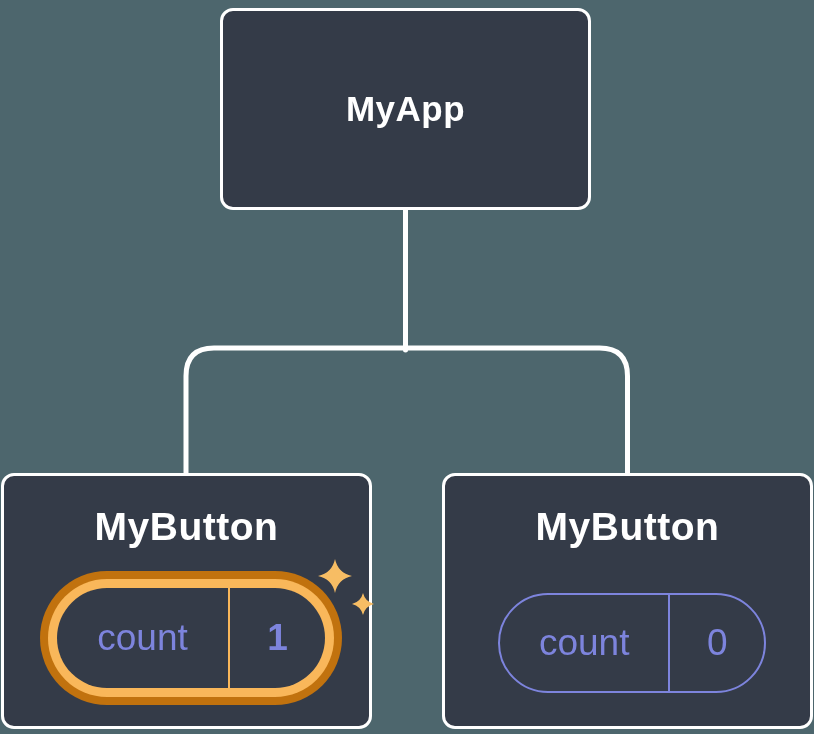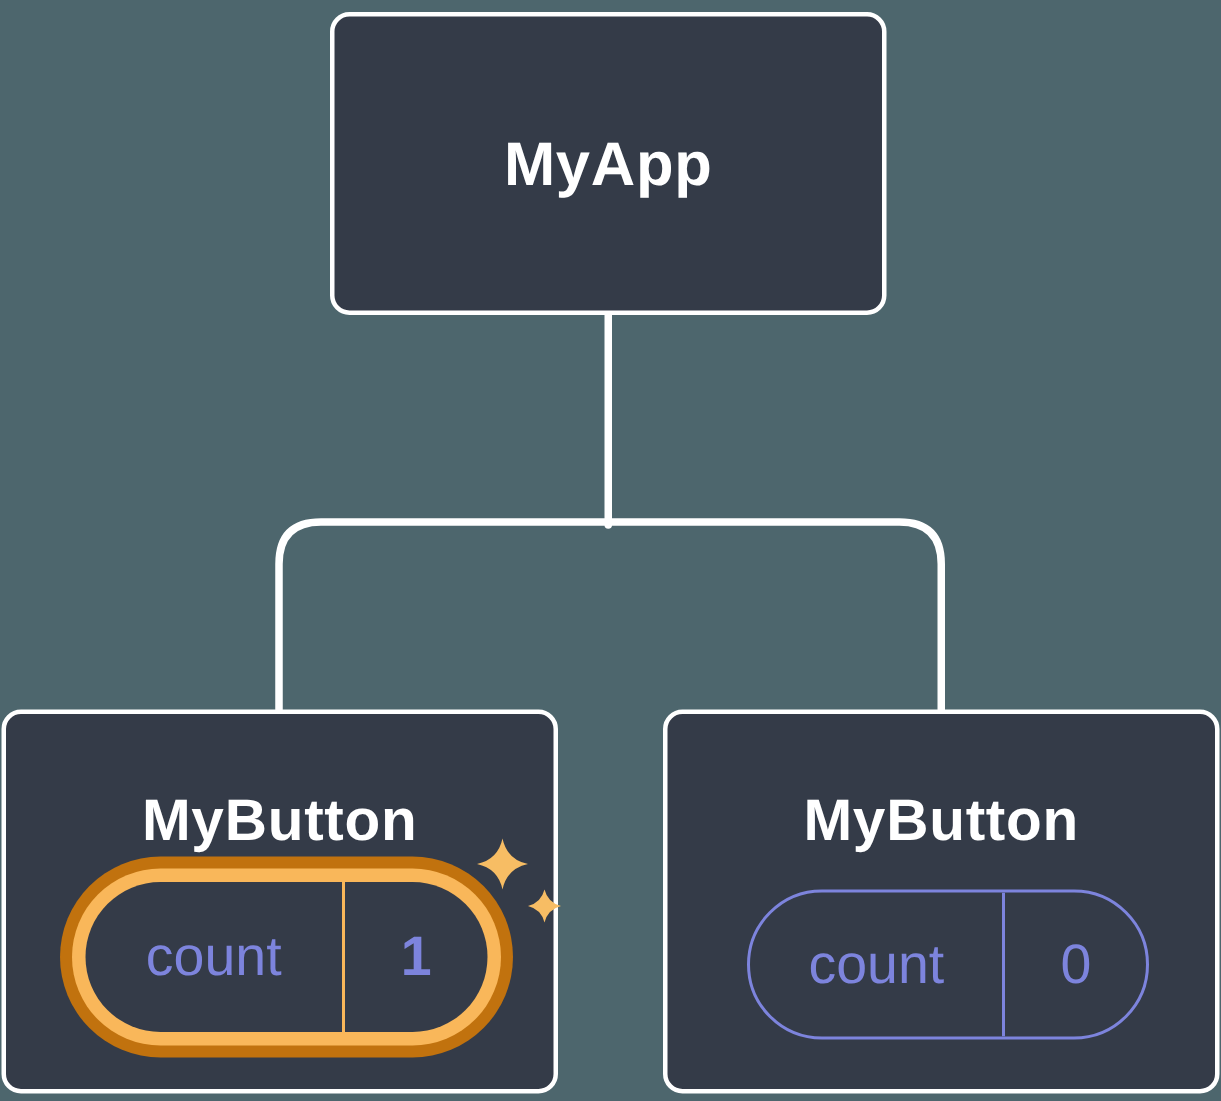--- a/index.html
+++ b/index.html
@@ -40,24 +40,24 @@
   .card-label {
     position: absolute;
     left: 0; right: 0;
     text-align: center;
     color: var(--label-text);
     letter-spacing: 0.5px;
   }
   .card-root .card-label {
     top: 0; bottom: 0;
     display: flex; align-items: center; justify-content: center;
-    font-size: 41px; font-weight: 700;
+    font-size: 35px; font-weight: 700;
   }
   .card-left .card-label, .card-right .card-label {
-    top: 50px;
+    top: 29px;
     font-size: 39px; font-weight: 600;
   }
 
   
   .pill-highlight {
     position: absolute;
     left: 36px; top: 95px;
     width: 302px; height: 134px;
     background: var(--highlight-orange-dark);
     border-radius: 67px;

